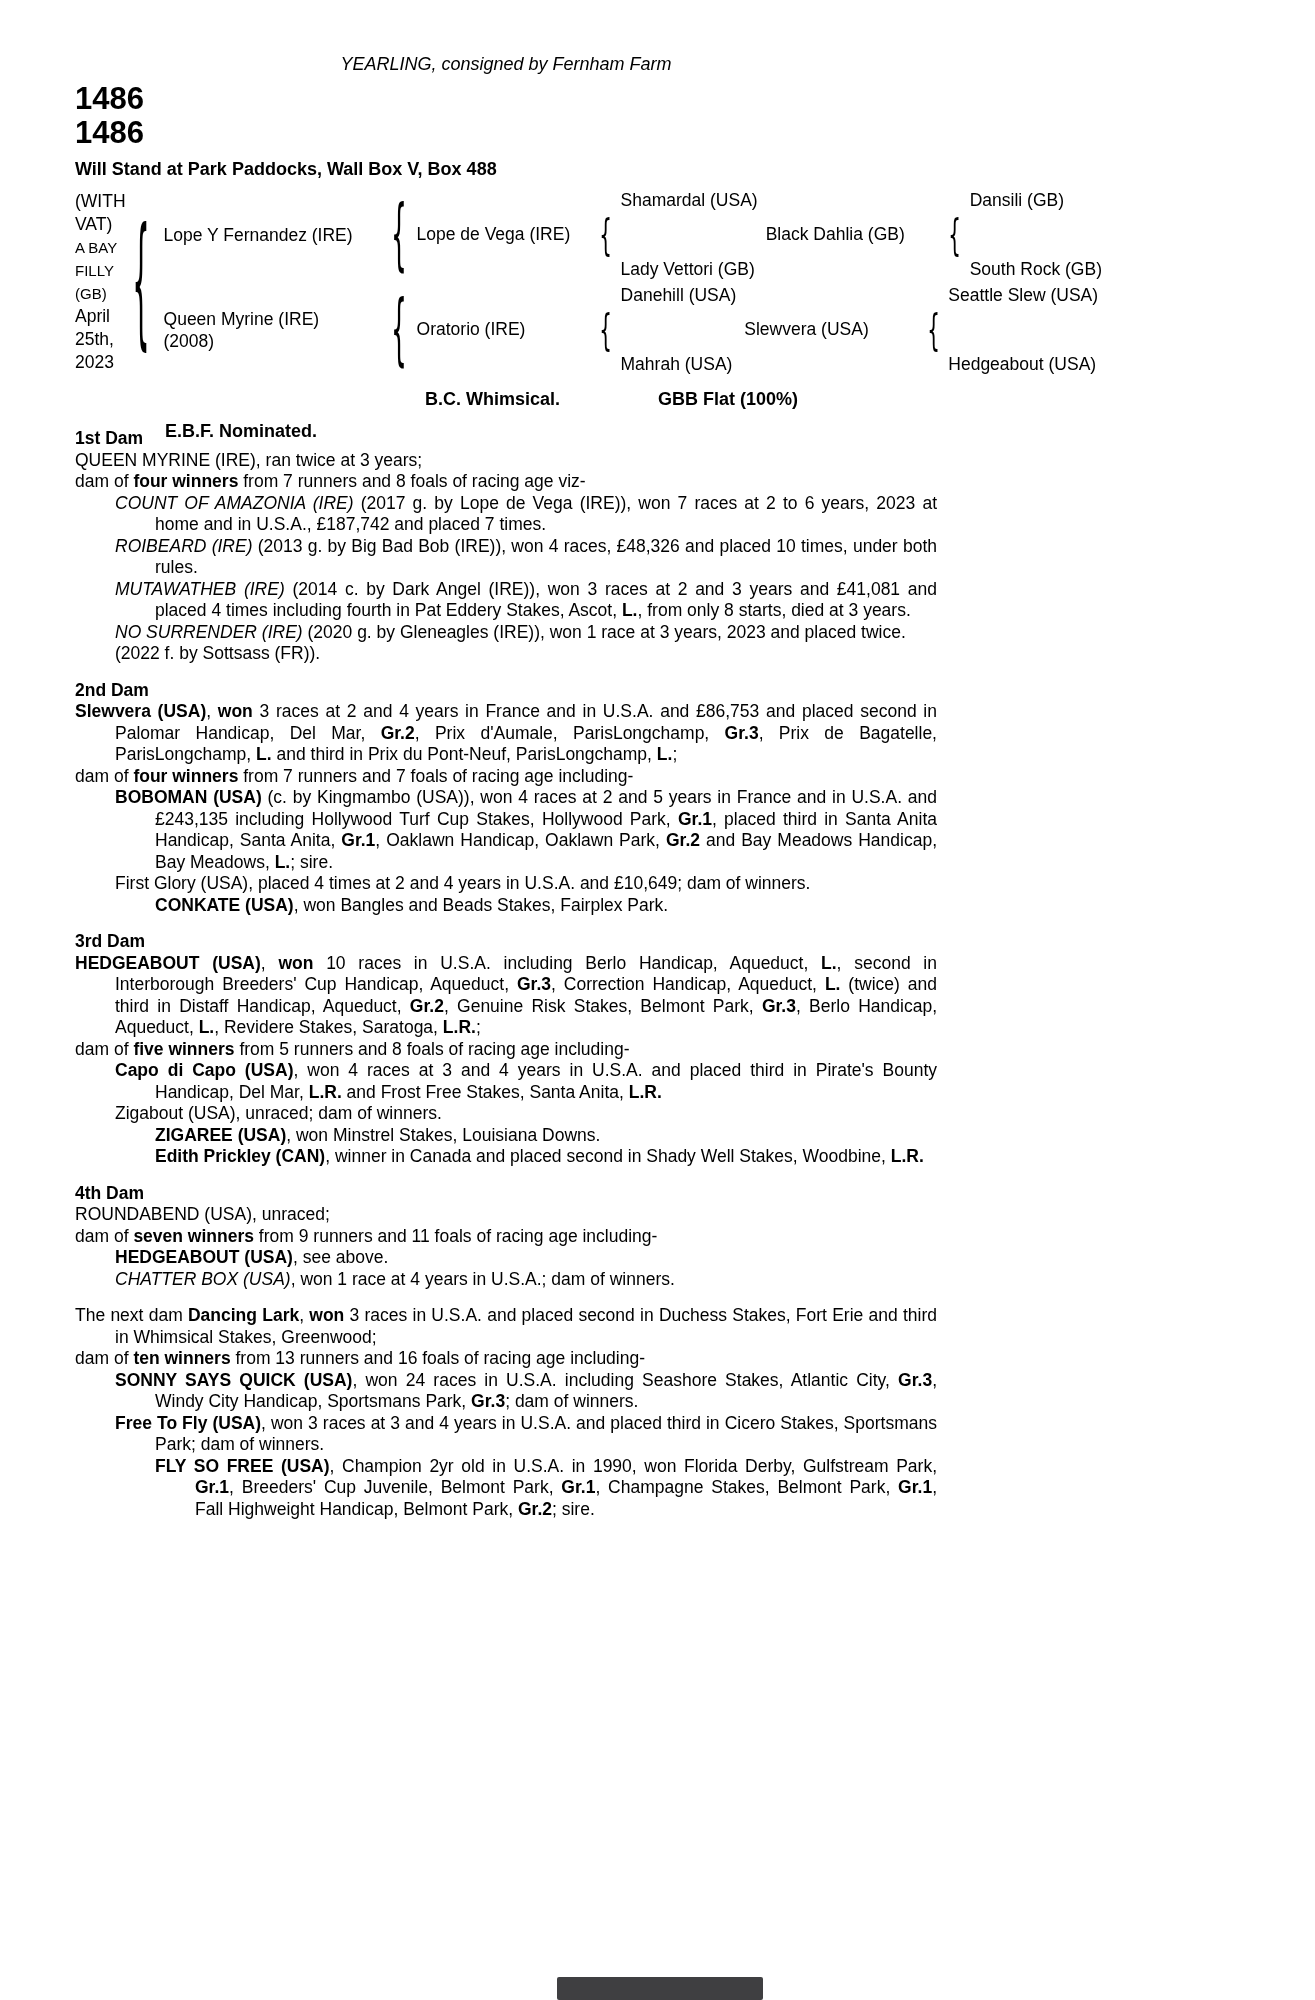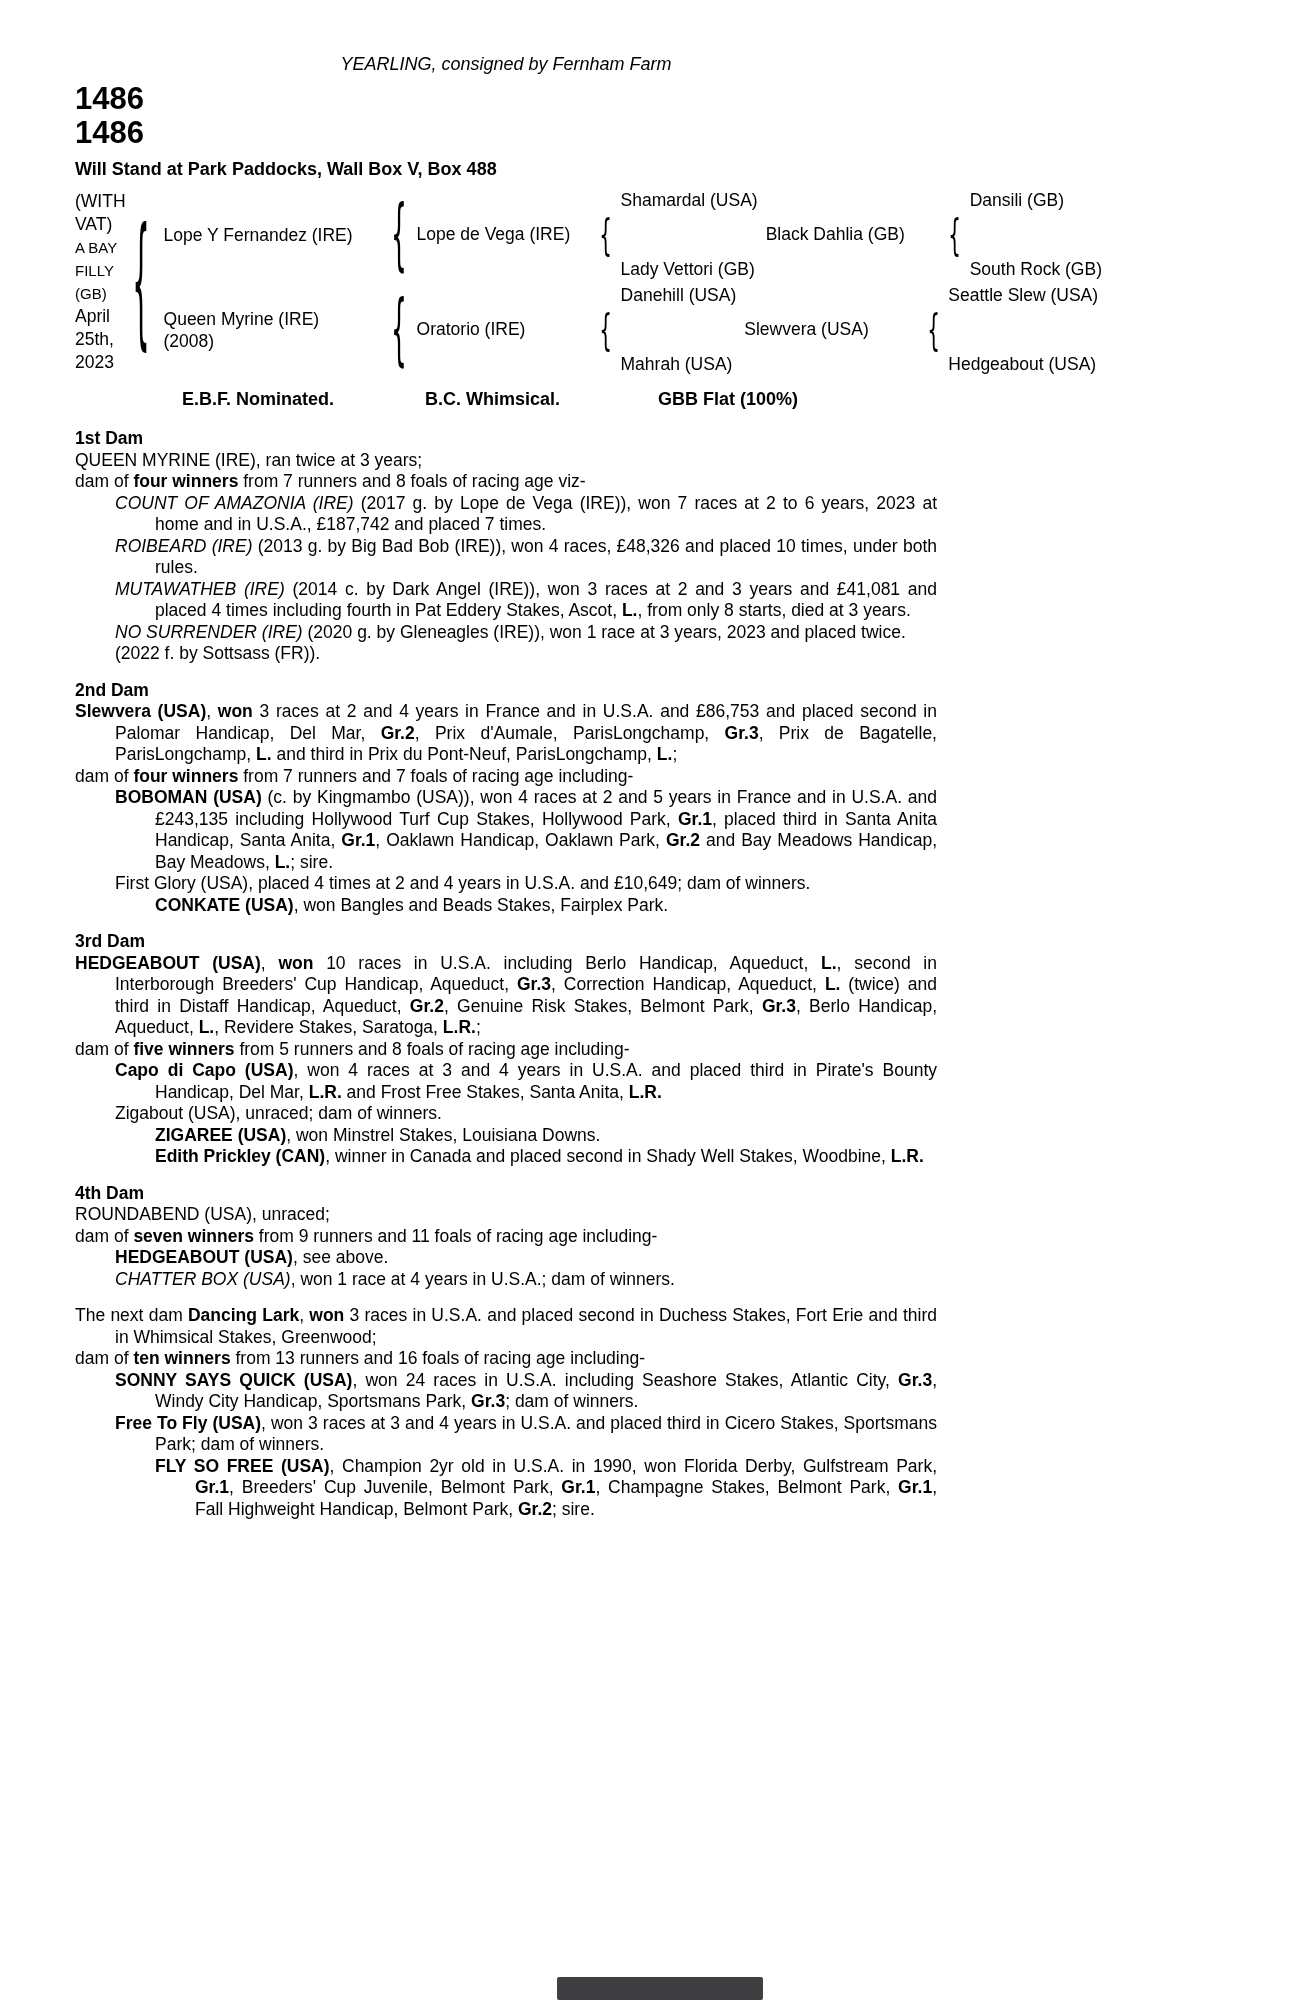--- a/index.html
+++ b/index.html
@@ -79,21 +79,21 @@
   .gen3 { line-height: 20.5px; white-space: nowrap; }
   
   .noms {
     position: relative;
     height: 24px;
     margin-top: 15px;
     font-weight: bold;
     font-size: 18px;
   }
   .noms span { position: absolute; top: 0; white-space: nowrap; }
-  .nom-1 { left: 107px; }
+  .nom-1 { left: 90px; margin-top: 32px; }
   .nom-2 { left: 350px; }
   .nom-3 { left: 583px; }
   
   .sections { margin-top: 14px; }
   .sec-heading { font-weight: bold; margin-top: 15px; }
   .section.no-heading { margin-top: 15px; }
   .para { text-align: justify; }
   .para.indent-0 { padding-left: 40px;  text-indent: -40px; }
   .para.indent-1 { padding-left: 80px;  text-indent: -40px; }
   .para.indent-2 { padding-left: 120px; text-indent: -40px; }

